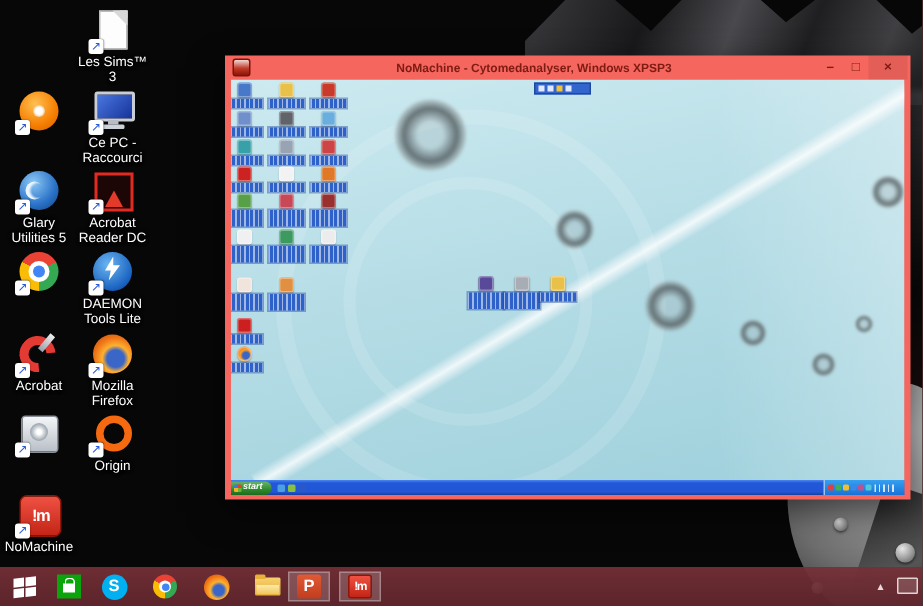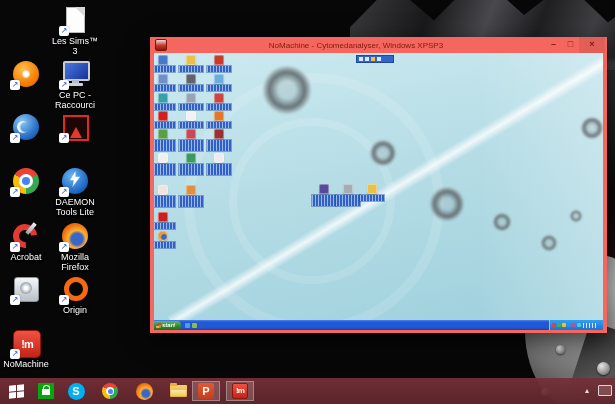--- a/index.html
+++ b/index.html
@@ -73,21 +73,21 @@
     border:5px solid #f56a10;box-sizing:border-box;width:24px;height:24px;}
   .nmico{position:absolute;left:2px;top:2px;width:26px;height:26px;border-radius:5px;
     background:linear-gradient(#ef5242,#c22415);border:1px solid #8e1608;
     color:#fff;font-weight:bold;font-size:11px;line-height:26px;text-align:center;letter-spacing:-1px;}
   
   .nm-window{position:absolute;left:150px;top:37px;width:457px;height:296px;background:#f4665e;
     box-shadow:0 8px 22px rgba(0,0,0,.6);}
   .nm-title{position:absolute;left:0;top:0;width:100%;height:16px;display:flex;align-items:center;}
   .nm-title .tico{width:10px;height:10px;margin-left:5px;border-radius:2px;
     background:linear-gradient(#f0d8d6,#c23a2a 55%,#8e1608);border:1px solid #7e1208;}
-  .nm-title .ttext{flex:1;text-align:center;font-size:8px;font-weight:normal;color:#7e1b12;}
+  .nm-title .ttext{flex:1;text-align:center;font-size:8px;font-weight:bold;color:#7e1b12;}
   .nm-ctl{width:17px;text-align:center;font-size:9px;font-weight:bold;color:#7e1b12;height:16px;line-height:15px;cursor:default;}
   .nm-ctl.close{width:26px;background:rgba(0,0,0,.07);margin-right:2px;}
   .nm-content{position:absolute;left:4px;top:16px;width:449px;height:277px;overflow:hidden;}
   .rwall{position:absolute;left:0;top:0;width:449px;height:267px;overflow:hidden;
     background:linear-gradient(168deg,#cdeaf0 0%,#b6dde6 45%,#9ed0dc 100%);}
   .rwall .edge{position:absolute;inset:0;background:linear-gradient(90deg,rgba(255,255,255,0) 72%,rgba(255,255,255,.28));}
   .streak{position:absolute;left:-20px;top:128px;width:520px;height:16px;transform:rotate(-31deg);
     background:linear-gradient(rgba(255,255,255,0),rgba(255,255,255,.8) 50%,rgba(255,255,255,0));}
   .arc1{position:absolute;left:30px;top:20px;width:240px;height:240px;border-radius:50%;
     border:10px solid rgba(255,255,255,.13);}
@@ -199,26 +199,28 @@
         <div class="mon-base"></div>
         <span class="badge">↗</span>
       </div>
     <div class="lbl">Ce PC - Raccourci</div>
   </div>
   <div class="dcell" style="left:0px;top:112px">
     <div class="ic">
         <div class="glary"></div>
         <span class="badge">↗</span>
       </div>
+    <div class="lbl">Glary Utilities 5</div>
   </div>
   <div class="dcell" style="left:49px;top:112px">
     <div class="ic">
         <div class="acro"></div>
         <span class="badge">↗</span>
       </div>
+    <div class="lbl">Acrobat Reader DC</div>
   </div>
   <div class="dcell" style="left:0px;top:166px">
     <div class="ic">
         <div class="chrome"></div>
         <span class="badge">↗</span>
       </div>
   </div>
   <div class="dcell" style="left:49px;top:166px">
     <div class="ic">
         <div class="daemon"></div>

